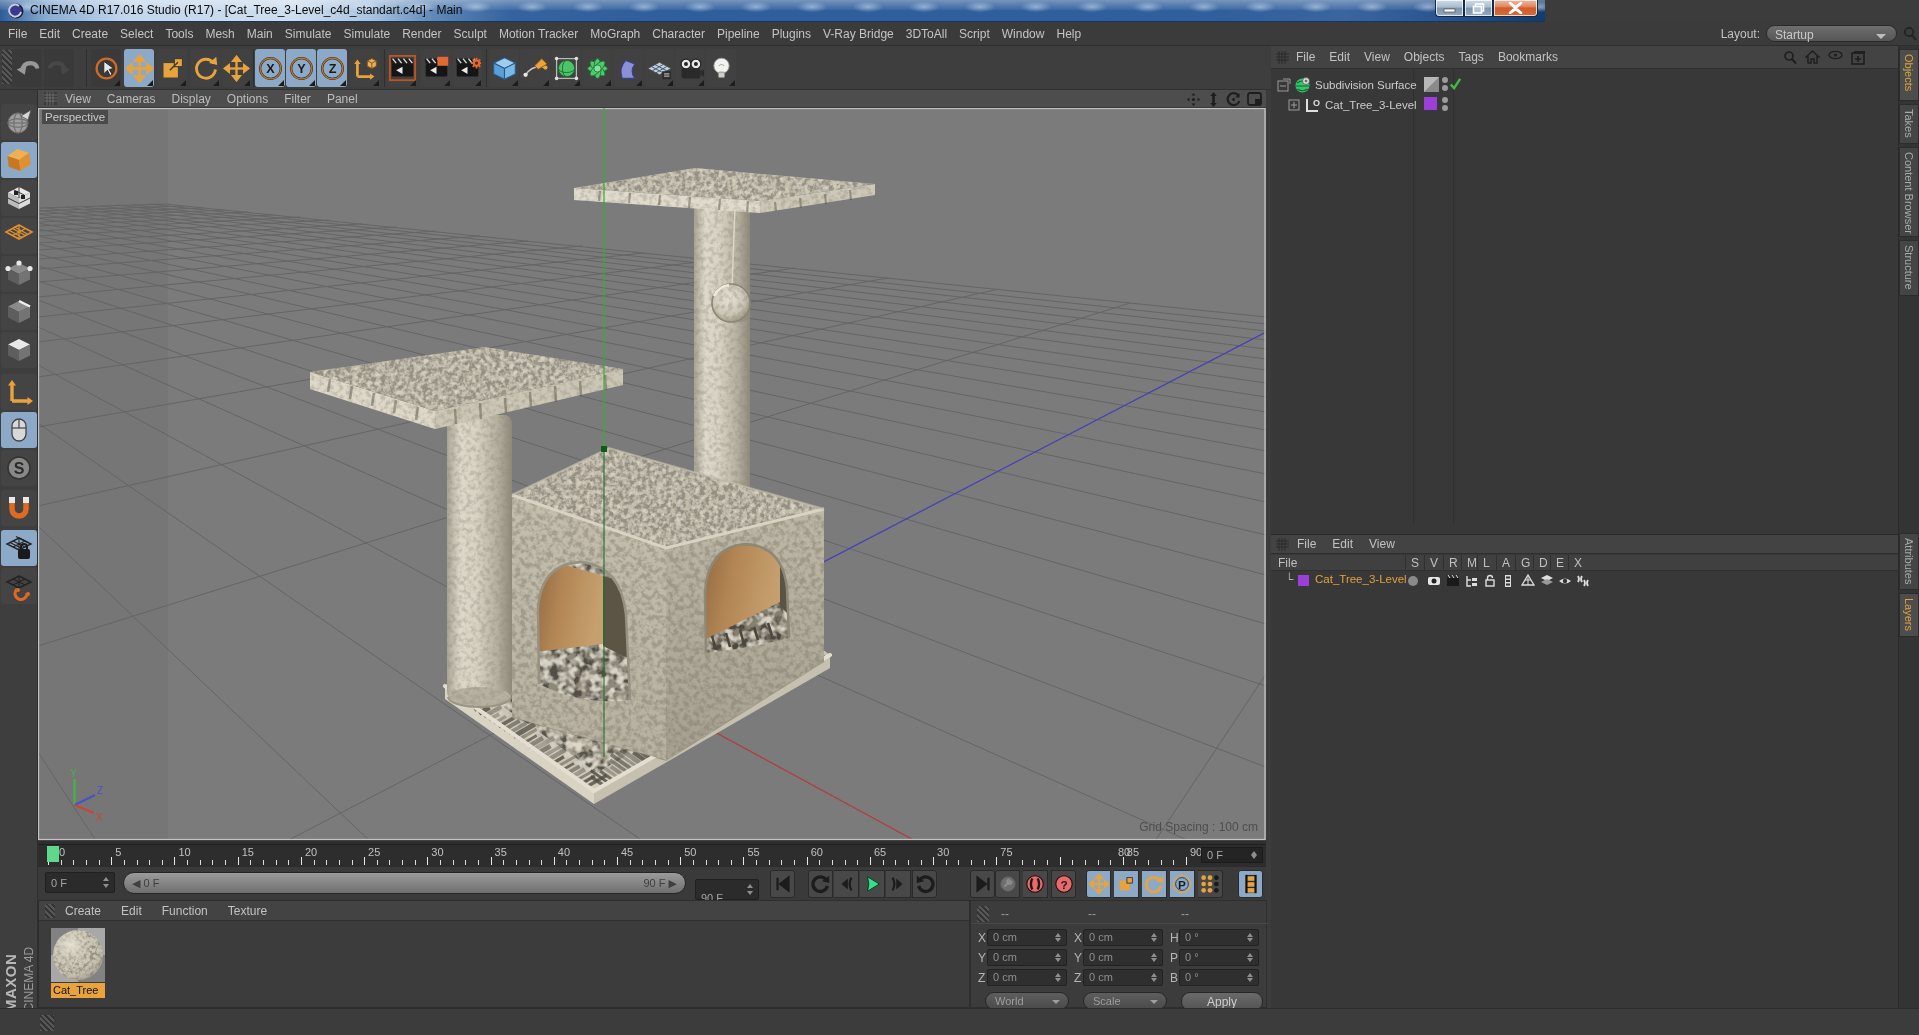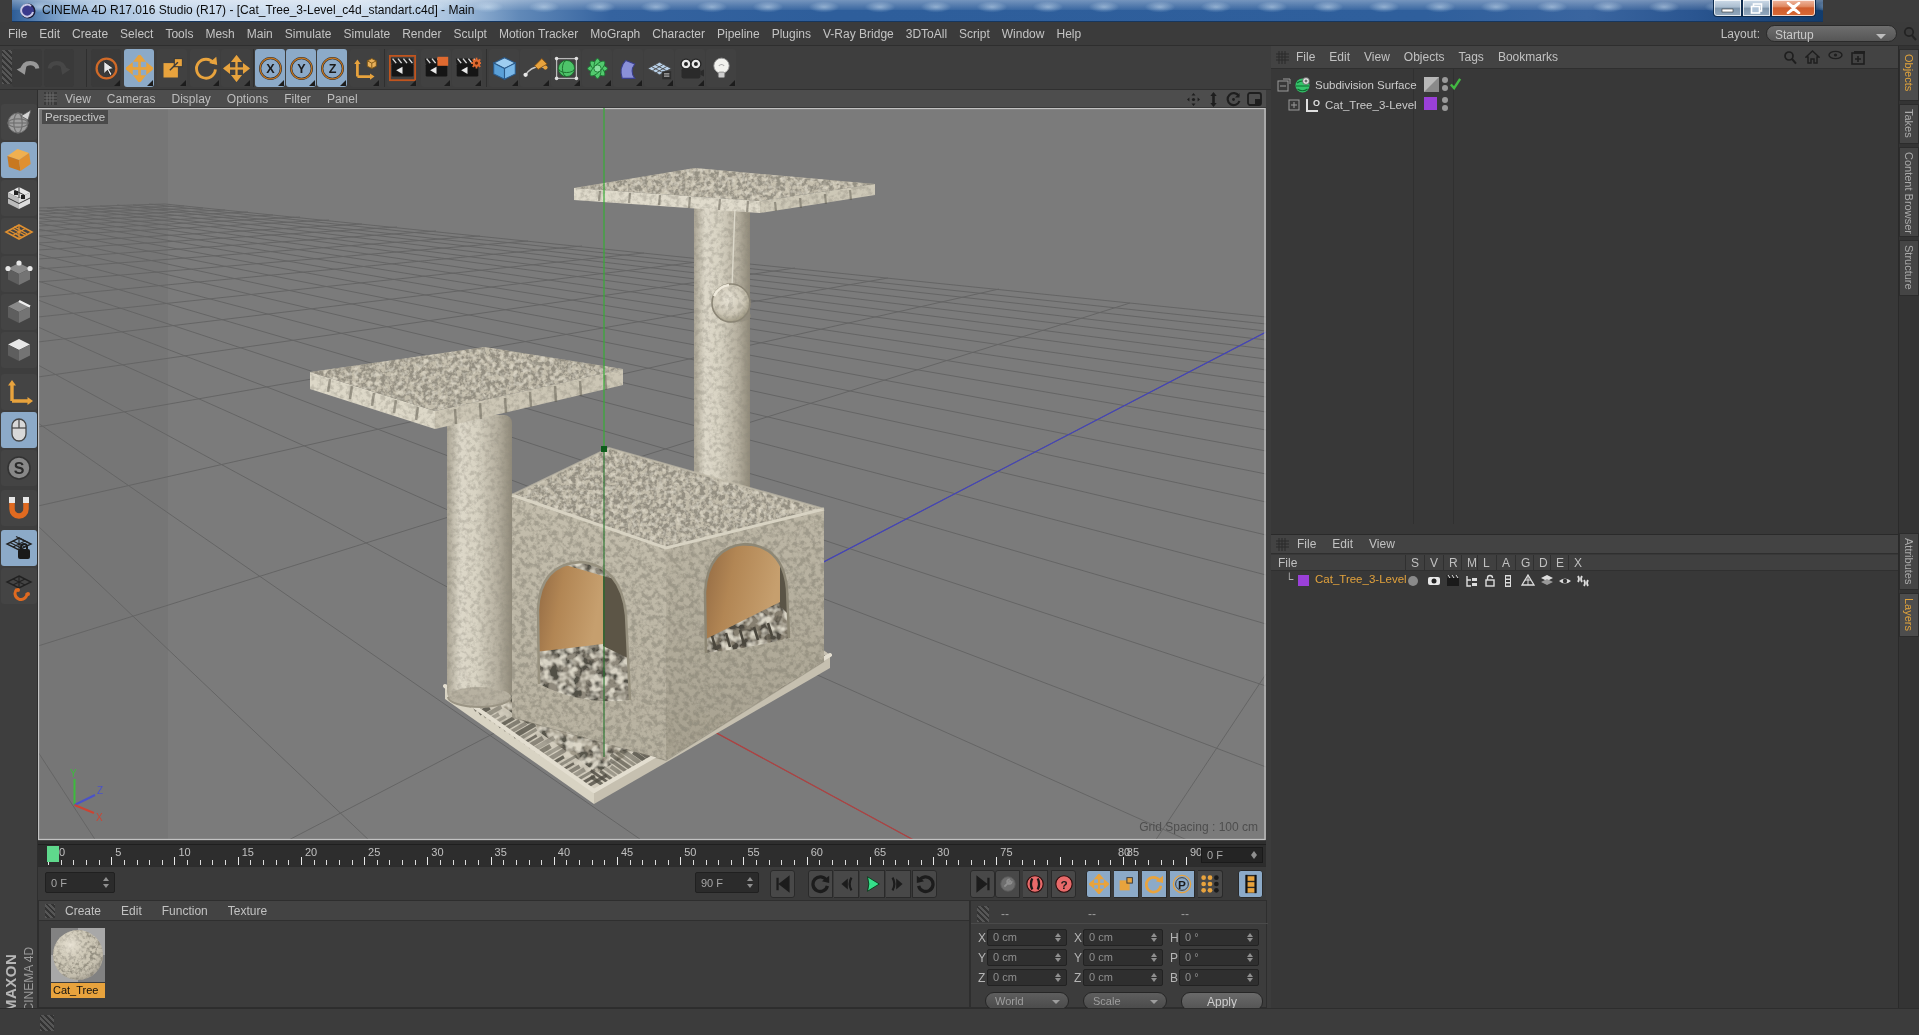--- a/index.html
+++ b/index.html
@@ -1,19 +1,19 @@
 <!DOCTYPE html>
 <html><head><meta charset="utf-8"><style>
 *{margin:0;padding:0;box-sizing:border-box}
 html,body{width:1919px;height:1035px;overflow:hidden;background:#3c3c3c}
 body{font-family:"Liberation Sans",sans-serif;font-size:12px;color:#c8c8c8;-webkit-font-smoothing:antialiased}
 #root{position:absolute;left:0;top:0;width:1919px;height:1035px}
 .abs{position:absolute}
 
-#title{left:12px;top:0;width:1811px;height:22px;background:radial-gradient(ellipse 22px 8px at 28px 7px,rgba(210,230,246,.5),rgba(210,230,246,0) 70%) repeat-x left top/56px 14px,linear-gradient(90deg,#2d5d97 0%,#88abd1 3%,#c2d5ea 8%,#cfdeee 19%,#aac4df 24%,#6189b8 28%,#35639f 33%,#2e5e9b 45%,#2f5f9c 78%,#3a659f 87%,#2a5590 93%,#123c6c 100%);border-bottom:1px solid #16365e}
+#title{left:0;top:0;width:1545px;height:22px;background:radial-gradient(ellipse 22px 8px at 28px 7px,rgba(210,230,246,.5),rgba(210,230,246,0) 70%) repeat-x left top/56px 14px,linear-gradient(90deg,#2d5d97 0%,#88abd1 3%,#c2d5ea 8%,#cfdeee 19%,#aac4df 24%,#6189b8 28%,#35639f 33%,#2e5e9b 45%,#2f5f9c 78%,#3a659f 87%,#2a5590 93%,#123c6c 100%);border-bottom:1px solid #16365e}
 #title:after{content:"";position:absolute;left:0;top:0;width:100%;height:10px;background:linear-gradient(180deg,rgba(255,255,255,.34),rgba(255,255,255,.06))}
 #titletext{position:absolute;left:30px;top:3px;font-size:12px;color:#0a0a0a;z-index:3;white-space:nowrap}
 #c4dlogo{position:absolute;left:8px;top:3px;width:16px;height:16px;z-index:3}
 .winbtns{position:absolute;right:7px;top:0;z-index:4;display:flex}
 .wb{width:29px;height:17px;border:1px solid #0d2b4e;border-top:none;background:linear-gradient(180deg,#cfdce9 0%,#a9bccf 45%,#7e95ab 50%,#95aabf 100%);display:flex;align-items:center;justify-content:center;box-shadow:inset 0 0 0 1px rgba(255,255,255,.75)}
 .wb:first-child{border-radius:0 0 0 4px}
 .wb.close{width:45px;background:linear-gradient(180deg,#f0b8a2 0%,#e08a63 40%,#cf5c2d 50%,#d96a34 100%);border-radius:0 0 4px 0}
 
 #menu{left:0;top:22px;width:1919px;height:24px;background:#3b3b3b;border-bottom:1px solid #2e2e2e;display:flex;align-items:center;color:#c4c4c4}
 #menu .mi{padding:0 6px;font-size:12px;white-space:nowrap}
@@ -966,21 +966,25 @@
 <div class="tlab" style="left:962.3px">75</div>
 <div class="tlab" style="left:1080px">80</div>
 <div class="tlab" style="left:1088.8px">85</div>
 <div class="tlab" style="left:1152.0px">90</div>
  <div id="marker0"></div>
  <div id="rulf" class="spin">0 F</div>
 </div>
 
 <div id="transport" class="abs">
  <div class="fld spin" style="left:7px;top:5px;width:70px;height:21px;padding-top:4px">0 F</div>
- <div class="fld spin" style="left:657px;top:5px;width:64px;height:21px;padding-top:4px">90 F</div>
+ <div id="rangebar">
+        <span style="position:absolute;left:8px;top:4px">◀ 0 F</span>
+        <span style="position:absolute;right:8px;top:4px">90 F ▶</span>
+      </div>
+ <div class="fld spin" style="left:657px;top:12px;width:64px;height:21px;padding-top:12px">90 F</div>
  <div class="pb " style="left:732px;width:25px">
         <svg width="20" height="20" viewBox="0 0 22 22">
           <path d="M5 4v14M17 4l-9 7 9 7z" stroke="#1c1c1c" fill="#1c1c1c" stroke-width="2.5"></path>
         </svg>
       </div>
 <div class="pb grpl" style="left:770px;width:25px">
         <svg width="20" height="20" viewBox="0 0 22 22">
           <path d="M17 7 A8 8 0 1 0 18 13" fill="none" stroke="#1c1c1c" stroke-width="3.6"></path>
           <path d="M20 2 L20 10 L12 8 Z" fill="#1c1c1c"></path>
         </svg>

